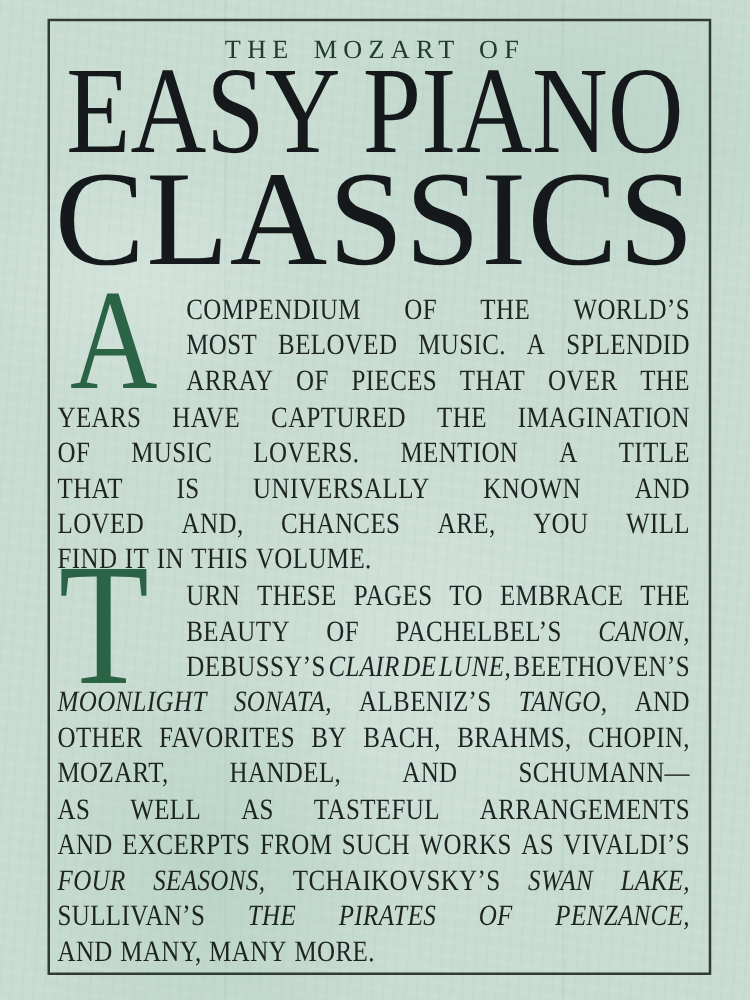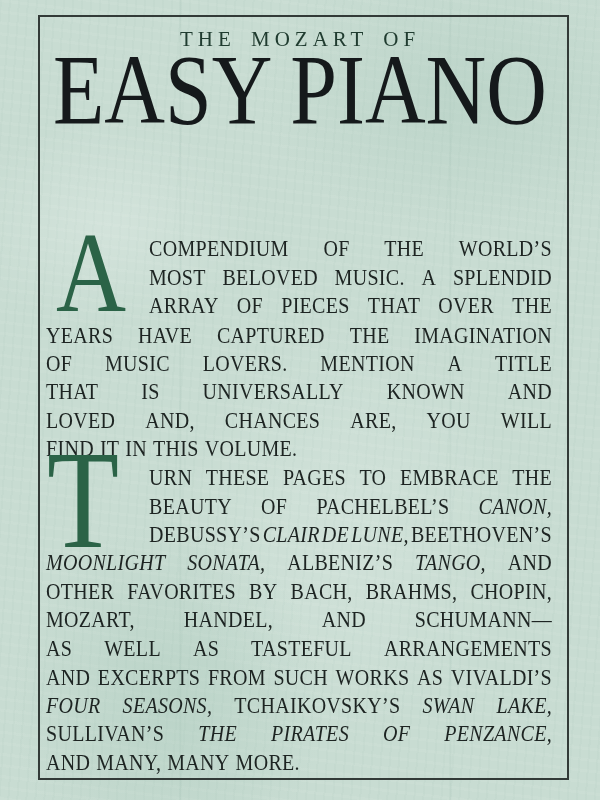--- a/index.html
+++ b/index.html
@@ -57,20 +57,21 @@
   .dc0{left:10px;top:-16px;font-size:97px;}
   .dc1{left:1px;top:167px;font-size:118px;}
 </style>
 </head>
 <body>
 
 <div class="page">
   <div class="frame"></div>
   <div class="series">THE MOZART OF</div>
   <div class="t1">EASY PIANO</div>
+  <div class="t2">CLASSICS</div>
   <div class="blurb">
       <span class="dropcap dc0">A</span>
       <div class="line just indent">
         <span class="word">COMPENDIUM</span>
         <span class="word">OF</span>
         <span class="word">THE</span>
         <span class="word">WORLD’S</span>
       </div>
       <div class="line just indent">
         <span class="word">MOST</span>

